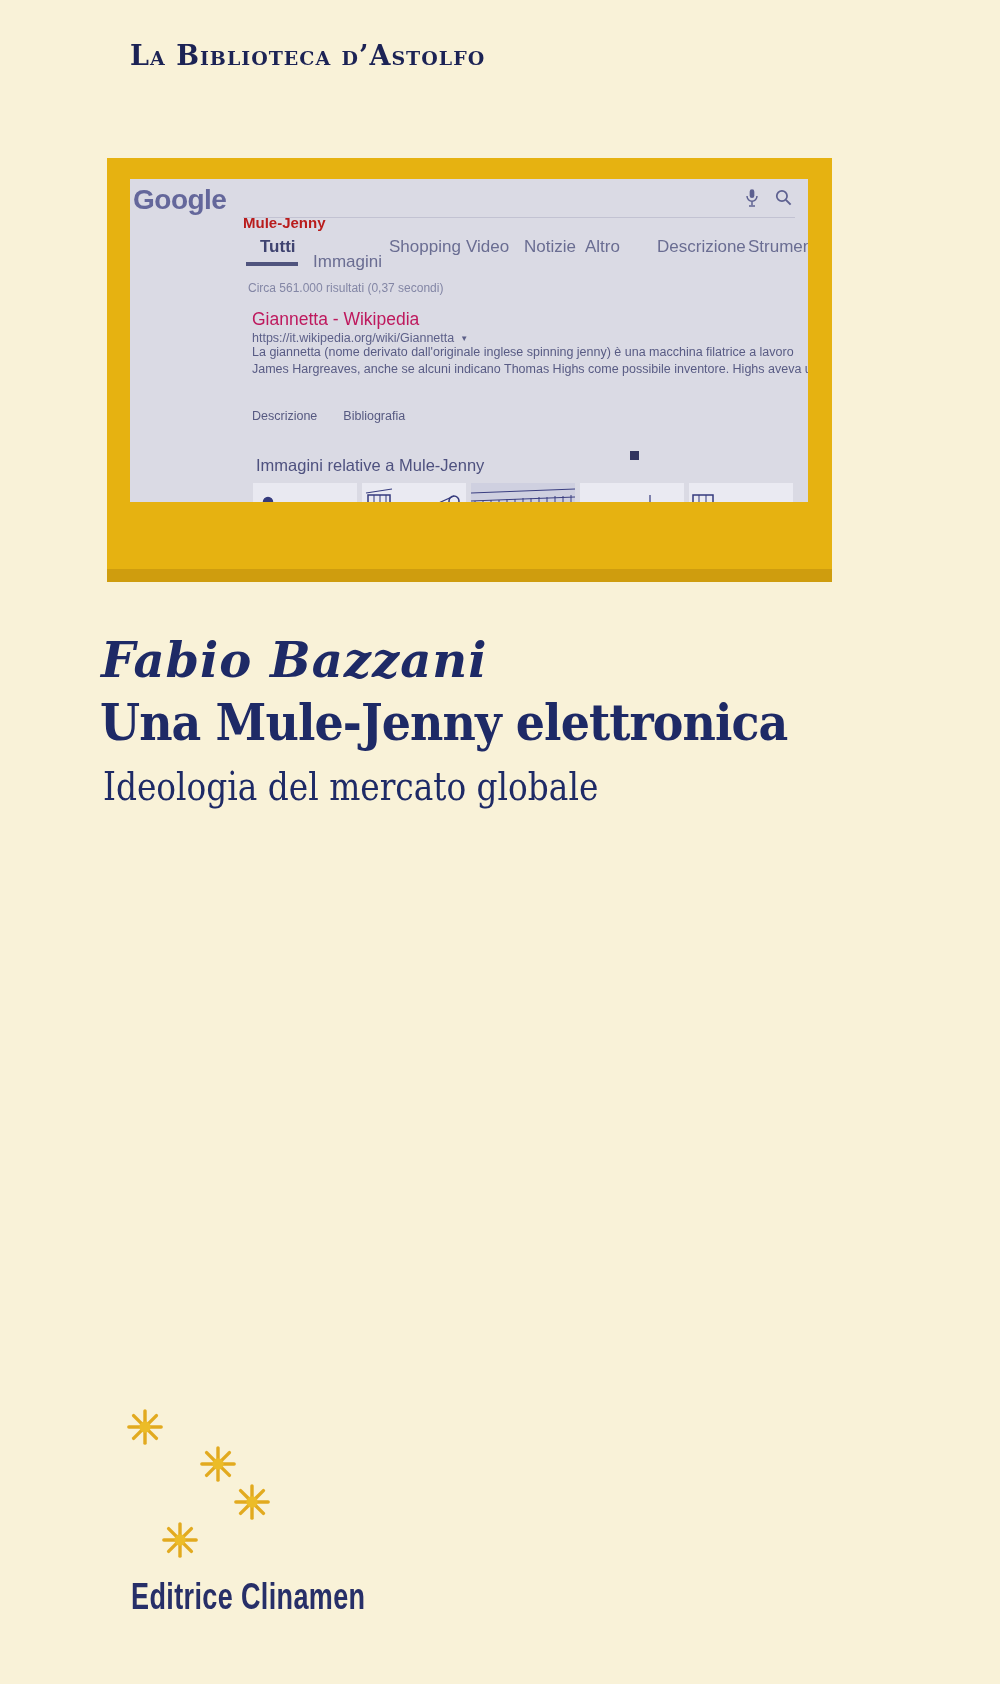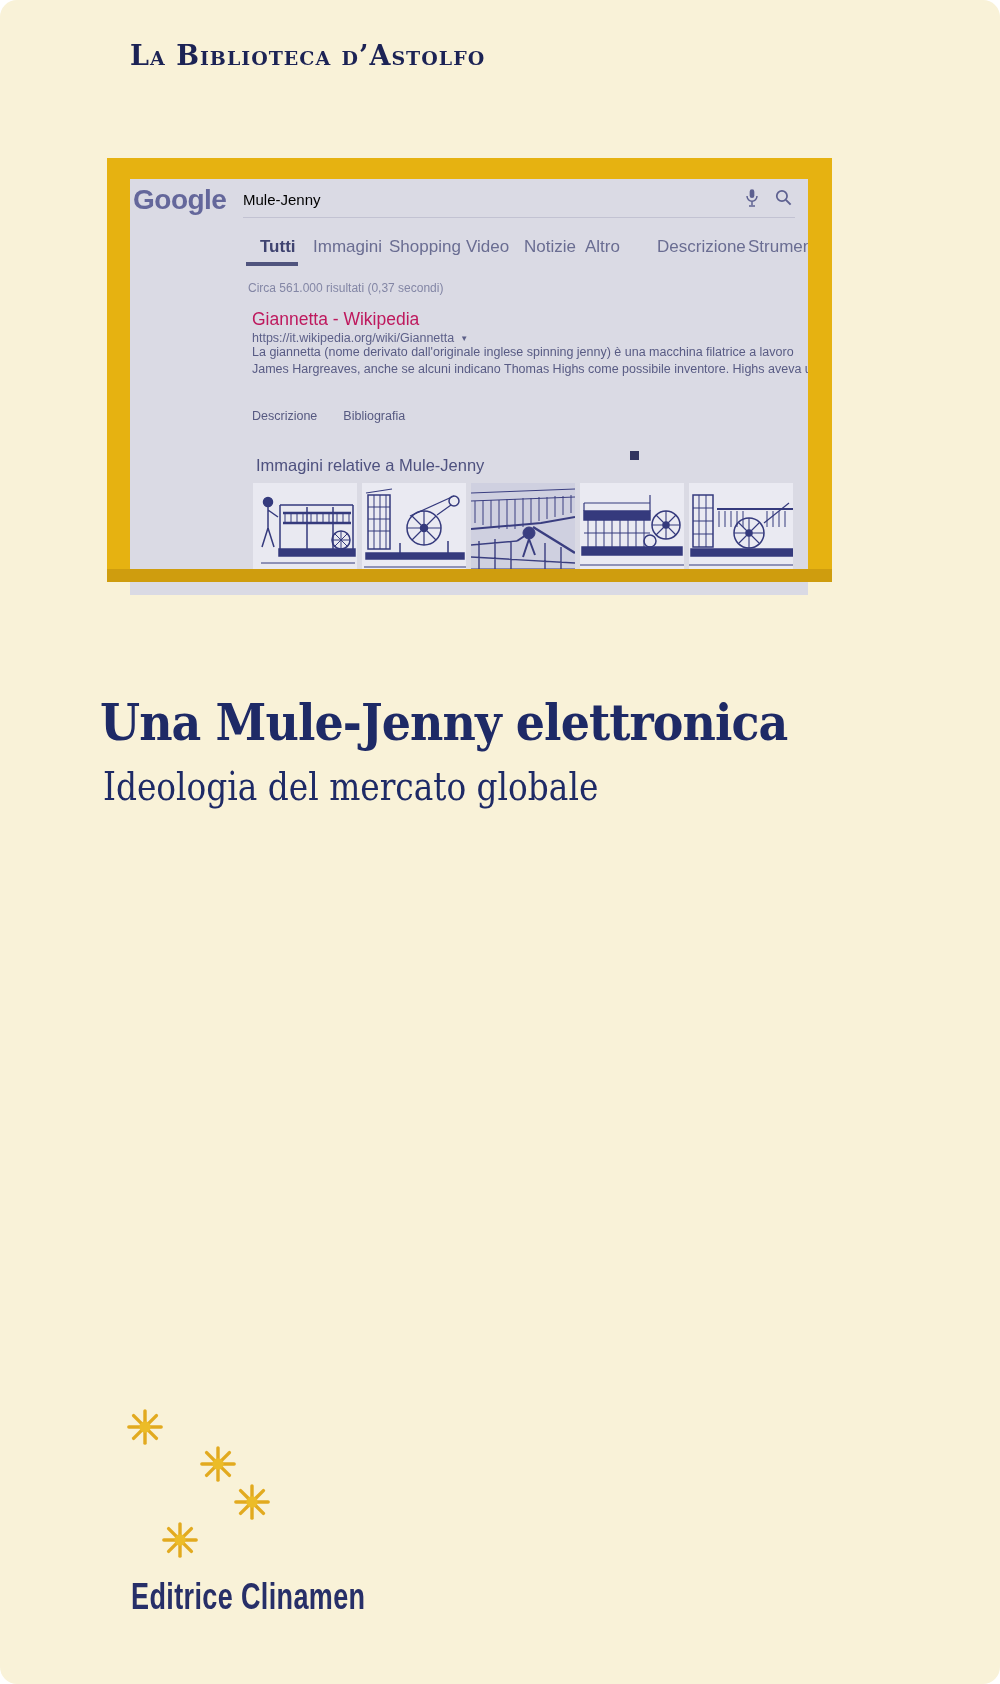--- a/index.html
+++ b/index.html
@@ -1,40 +1,39 @@
 <!DOCTYPE html>
 <html style="--background: #f9f2d8; --frame-gold: #e6b211; --frame-gold-dark: #cf9d0e; --screenshot-bg: #dadae4; --screenshot-ink: #585b84; --navy: #1e2a66; --star-gold: #e2aa1f;"><head>
 <meta charset="utf-8">
 <style>
   html,body{margin:0;padding:0;}
   .page{
     position:relative; width:1000px; height:1684px; overflow:hidden;
     background:var(--background,#f9f2d8);
     font-family:"Liberation Sans", sans-serif;
-    border-radius:17px;
   }
   
   .series{
     position:absolute; left:130px; top:40px;
     font-family:"DejaVu Serif", serif; font-weight:bold; font-variant:small-caps;
     font-size:27px; letter-spacing:1px; color:#1c2355;
   }
   
   .frame{
     position:absolute; left:107px; top:158px; width:725px; height:424px;
     background:var(--frame-gold,#e6b211);
   }
   .frame-shade{position:absolute; left:0; bottom:0; width:100%; height:13px; background:#cf9d0e;}
   .shot{
-    position:absolute; left:23px; top:21px; width:678px; height:416px;
+    position:absolute; left:23px; top:21px; width:678px; height:323px;
     background:var(--screenshot-bg,#dadae4); overflow:hidden;
     color:#585b84; filter:blur(0.3px);
   }
   .glogo{position:absolute; left:3px; top:5px; font-size:28px; font-weight:600; letter-spacing:-0.5px; color:#64679b;}
-  .query{position:absolute; left:113px; top:12px; font-size:15px; font-weight:400; color:#000000;}
+  .query{position:absolute; left:113px; top:35px; font-size:15px; font-weight:700; color:#b91c1c;}
   .searchline{position:absolute; left:113px; top:38px; width:552px; height:1px; background:#c2c2d2;}
   .mic-icon{position:absolute; left:614px; top:8px;}
   .mag-icon{position:absolute; left:644px; top:9px;}
   .tab{position:absolute; top:58px; font-size:17px; color:#6a6d92; white-space:nowrap;}
   .tab.active{color:#3f4370; font-weight:bold;}
   .active-underline{position:absolute; left:116px; top:83px; width:52px; height:3.5px; background:#50547e;}
   .stats{position:absolute; left:118px; top:102px; font-size:12px; color:#8386a5;}
   .rtitle{position:absolute; left:122px; top:130px; font-size:17.5px; color:#be185d;}
   .rurl{position:absolute; left:122px; top:152px; font-size:12.5px; color:#5d6089;}
   .caret{display:inline-block; margin-left:6px; font-size:8px; transform:translateY(-1px); color:#5d6089;}
@@ -92,21 +91,21 @@
         <line x1="12" y1="20.5" x2="12" y2="26" stroke="#5d6090" stroke-width="2.2"></line>
         <line x1="7.5" y1="27" x2="16.5" y2="27" stroke="#5d6090" stroke-width="2.2"></line>
       </svg>
       <svg class="mag-icon" width="19" height="19" viewBox="0 0 24 24">
         <circle cx="10" cy="10" r="6.5" stroke="#5d6090" stroke-width="2.2" fill="none"></circle>
         <line x1="15" y1="15" x2="21" y2="21" stroke="#5d6090" stroke-width="2.4"></line>
       </svg>
 
       <div class="tabs-layer">
           <span class="tab active" style="left: 130px;">Tutti</span>
-          <span class="tab" style="left: 183px;">Immagini</span>
+          <span class="tab" style="left: 183px; margin-top: 15px;">Immagini</span>
           <span class="tab" style="left: 259px;">Shopping</span>
           <span class="tab" style="left: 336px;">Video</span>
           <span class="tab" style="left: 394px;">Notizie</span>
           <span class="tab" style="left: 455px;">Altro</span>
           <span class="tab" style="left: 527px;">Descrizione</span>
           <span class="tab" style="left: 618px;">Strumenti</span>
         </div>
       <div class="active-underline"></div>
 
       <div class="stats">Circa 561.000 risultati (0,37 secondi)</div>
@@ -210,20 +209,21 @@
               <path d="M0 82 L104 82" stroke-width="1"></path>
             </g>
           </svg>
         </div>
       </div>
 
     </div>
     <div class="frame-shade"></div>
   </div>
 
+  <div class="author">Fabio Bazzani</div>
   <div class="title">Una Mule-Jenny elettronica</div>
   <div class="subtitle">Ideologia del mercato globale</div>
 
   <div id="stars-layer">
       <div class="star" style="left: 126px; top: 1408px;"><svg width="38" height="38" viewBox="0 0 40 40">
           <g stroke="#e2aa1f" stroke-width="3.6" stroke-linecap="round">
             <line x1="20" y1="3" x2="20" y2="37"></line>
             <line x1="3" y1="20" x2="37" y2="20"></line>
             <line x1="8" y1="8" x2="32" y2="32"></line>
             <line x1="32" y1="8" x2="8" y2="32"></line>

